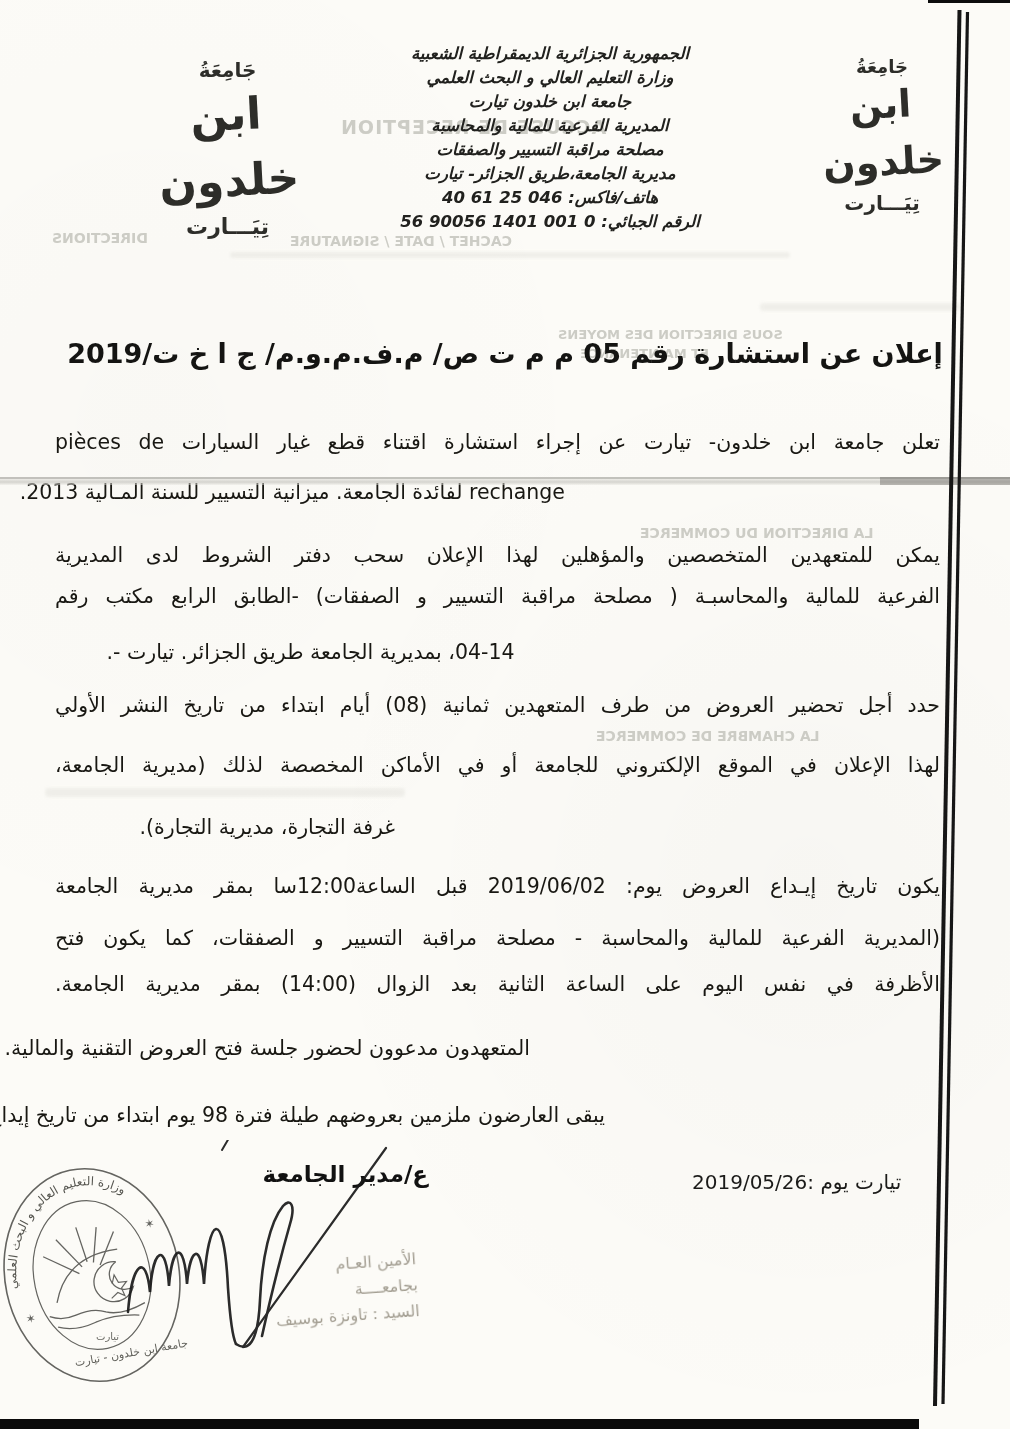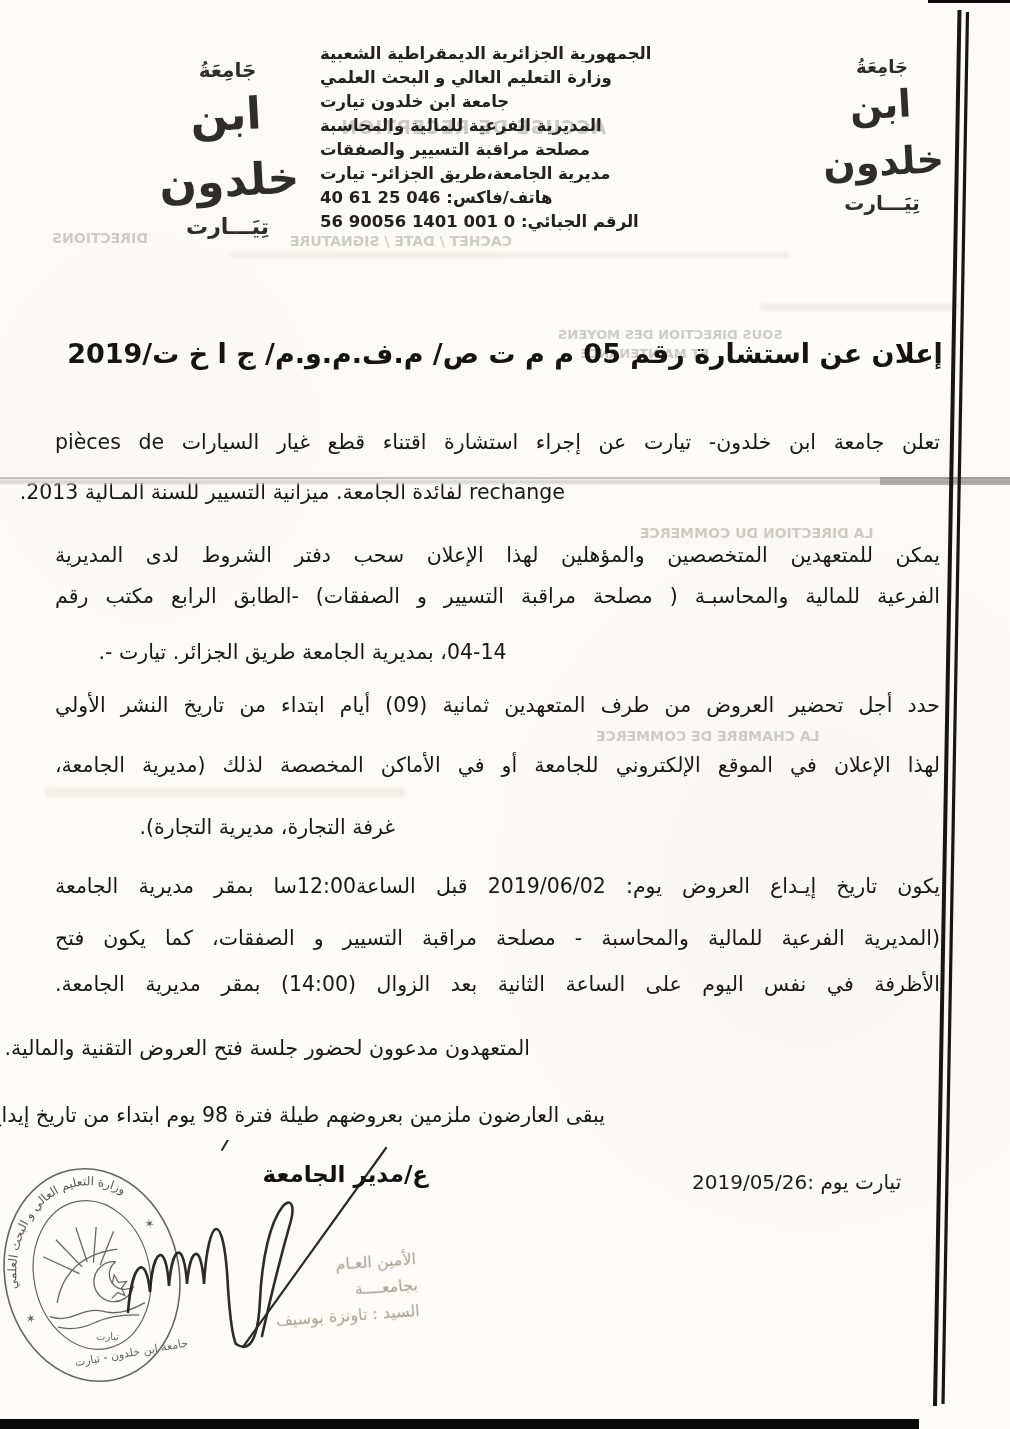--- a/index.html
+++ b/index.html
@@ -9,22 +9,22 @@
       radial-gradient(ellipse at 15% 30%, rgba(0,0,0,0.012), transparent 40%),
       radial-gradient(ellipse at 80% 62%, rgba(0,0,0,0.018), transparent 45%),
       #fcfbf7;
     font-family:"DejaVu Sans", sans-serif;
     color:#1b1b19;
   }
   .abs{position:absolute;}
   .rtl{direction:rtl;unicode-bidi:plaintext;}
   
   .hdr{
-    left:320px;top:42px;width:460px;text-align:left;direction:rtl;
-    font-weight:bold;font-size:16.5px;line-height:24px;color:#21211e;
+    left:320px;top:42px;width:460px;text-align:center;direction:rtl;
+    font-style:italic;font-weight:bold;font-size:16.5px;line-height:24px;color:#21211e;
   }
   
   .logo{text-align:center;color:#2d2d29;margin-top:8px;}
   .logo .l1{display:block;font-size:20px;font-weight:bold;}
   .logo .l2{display:block;font-size:44px;font-weight:bold;line-height:1.5;transform:rotate(-3deg);}
   .logo .l3{display:block;font-size:22px;font-weight:bold;letter-spacing:2px;}
   .logo-r .l1{font-size:18px;}
   .logo-r .l2{font-size:38px;}
   .logo-r .l3{font-size:20px;}
   
@@ -100,23 +100,23 @@
     <span class="l3 rtl">تِيَـــارت</span>
   </div>
 
   <div class="abs title">إعلان عن استشارة رقم 05 م م ت ص/ م.ف.م.و.م/ ج ا خ ت/2019</div>
 
   <div class="abs bl just" style="left:55px;top:424px;width:885px;">تعلن جامعة ابن خلدون- تيارت عن إجراء استشارة اقتناء قطع غيار السيارات pièces de</div>
   <div class="abs bl ctr" style="left:185px;top:474px;width:380px;">rechange لفائدة الجامعة. ميزانية التسيير للسنة المـالية 2013.</div>
 
   <div class="abs bl just" style="left:55px;top:537px;width:885px;">يمكن للمتعهدين المتخصصين والمؤهلين لهذا الإعلان سحب دفتر الشروط لدى المديرية</div>
   <div class="abs bl just" style="left:55px;top:578px;width:885px;">الفرعية للمالية والمحاسبـة ( مصلحة مراقبة التسيير و الصفقات) -الطابق الرابع مكتب رقم</div>
-  <div class="abs bl ctr" style="left:90px;top:634px;width:425px;">04-14، بمديرية الجامعة طريق الجزائر. تيارت -.</div>
+  <div class="abs bl ctr" style="left:98px;top:634px;width:425px;">04-14، بمديرية الجامعة طريق الجزائر. تيارت -.</div>
 
-  <div class="abs bl just" style="left:55px;top:687px;width:885px;">حدد أجل تحضير العروض من طرف المتعهدين ثمانية (09) أيام ابتداء من تاريخ النشر الأولي</div>
+  <div class="abs bl just" style="left:55px;top:687px;width:885px;">حدد أجل تحضير العروض من طرف المتعهدين ثمانية (08) أيام ابتداء من تاريخ النشر الأولي</div>
   <div class="abs bl just" style="left:55px;top:747px;width:885px;">لهذا الإعلان في الموقع الإلكتروني للجامعة أو في الأماكن المخصصة لذلك (مديرية الجامعة،</div>
   <div class="abs bl ctr" style="left:145px;top:809px;width:250px;">غرفة التجارة، مديرية التجارة).</div>
 
   <div class="abs bl just" style="left:55px;top:868px;width:885px;">يكون تاريخ إيـداع العروض يوم: 2019/06/02 قبل الساعة12:00سا بمقر مديرية الجامعة</div>
   <div class="abs bl just" style="left:55px;top:920px;width:885px;">(المديرية الفرعية للمالية والمحاسبة - مصلحة مراقبة التسيير و الصفقات، كما يكون فتح</div>
   <div class="abs bl just" style="left:55px;top:966px;width:885px;">الأظرفة في نفس اليوم على الساعة الثانية بعد الزوال (14:00) بمقر مديرية الجامعة.</div>
 
   <div class="abs bl ctr" style="left:120px;top:1030px;width:410px;">المتعهدون مدعوون لحضور جلسة فتح العروض التقنية والمالية.</div>
   <div class="abs bl ctr" style="left:45px;top:1097px;width:560px;">يبقى العارضون ملزمين بعروضهم طيلة فترة 98 يوم ابتداء من تاريخ إيداع العروض.</div>
 

